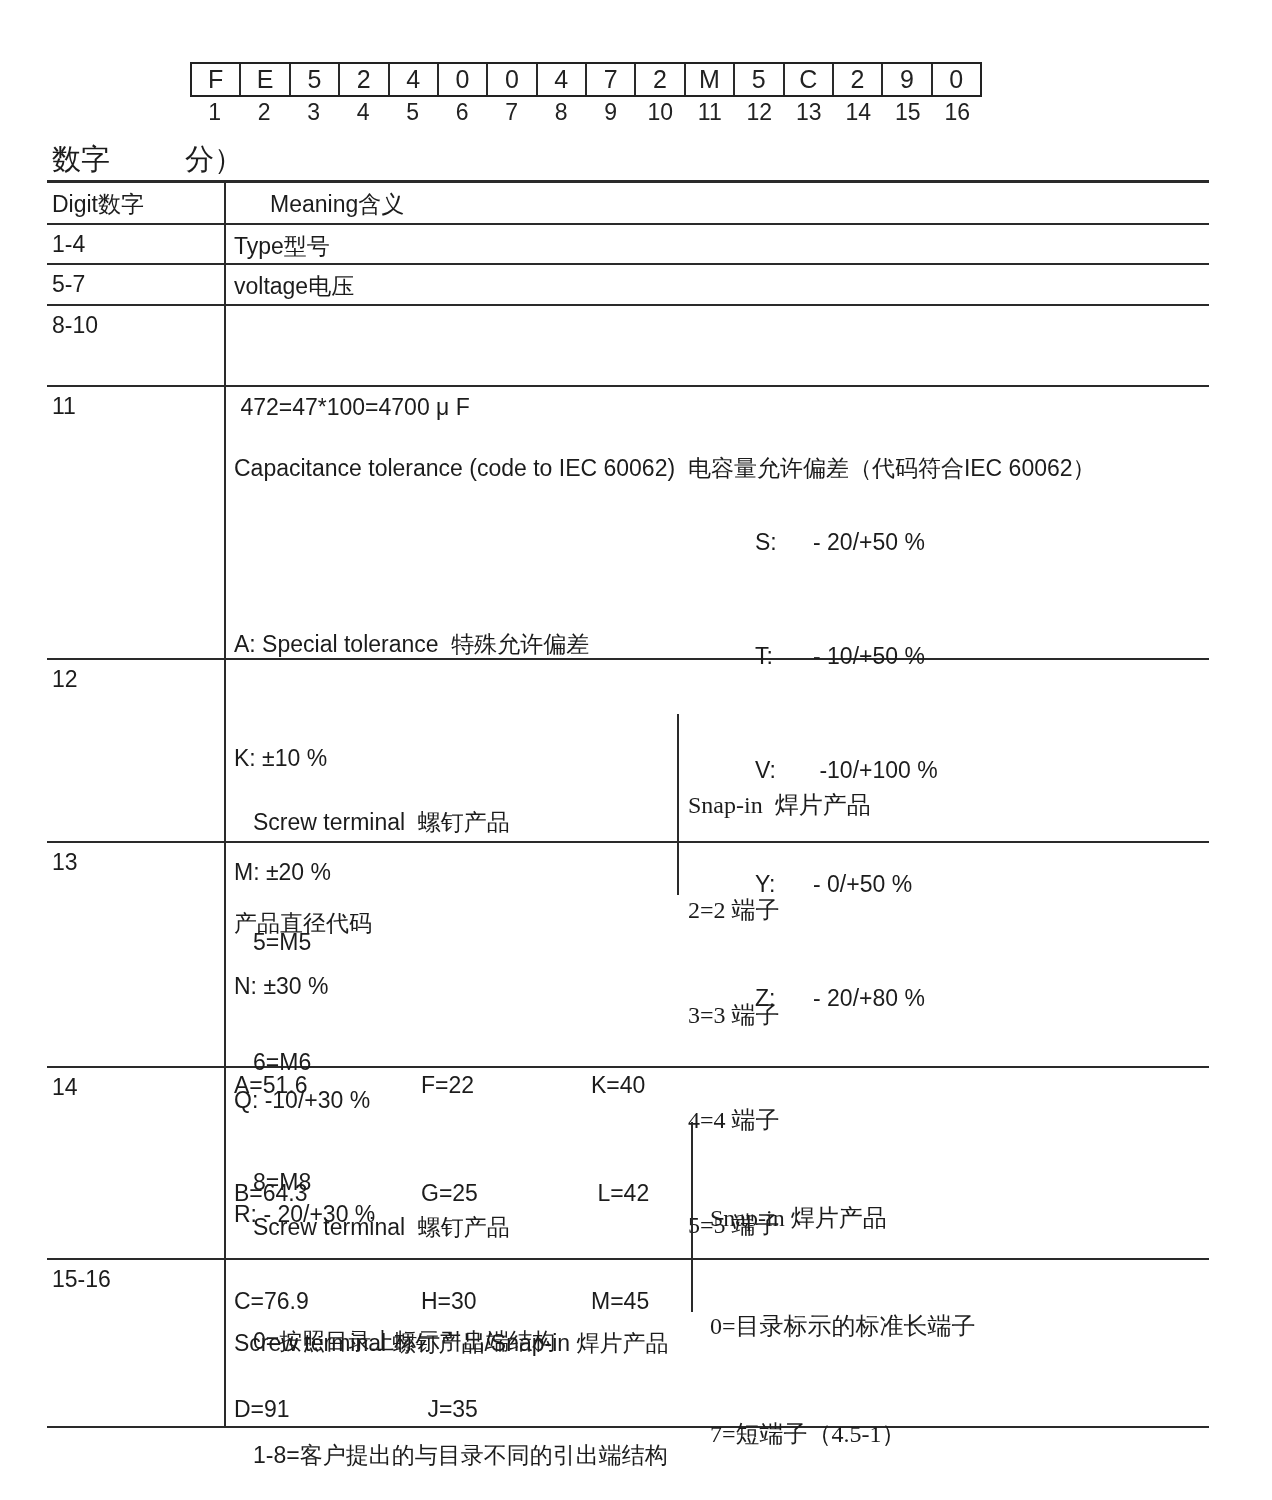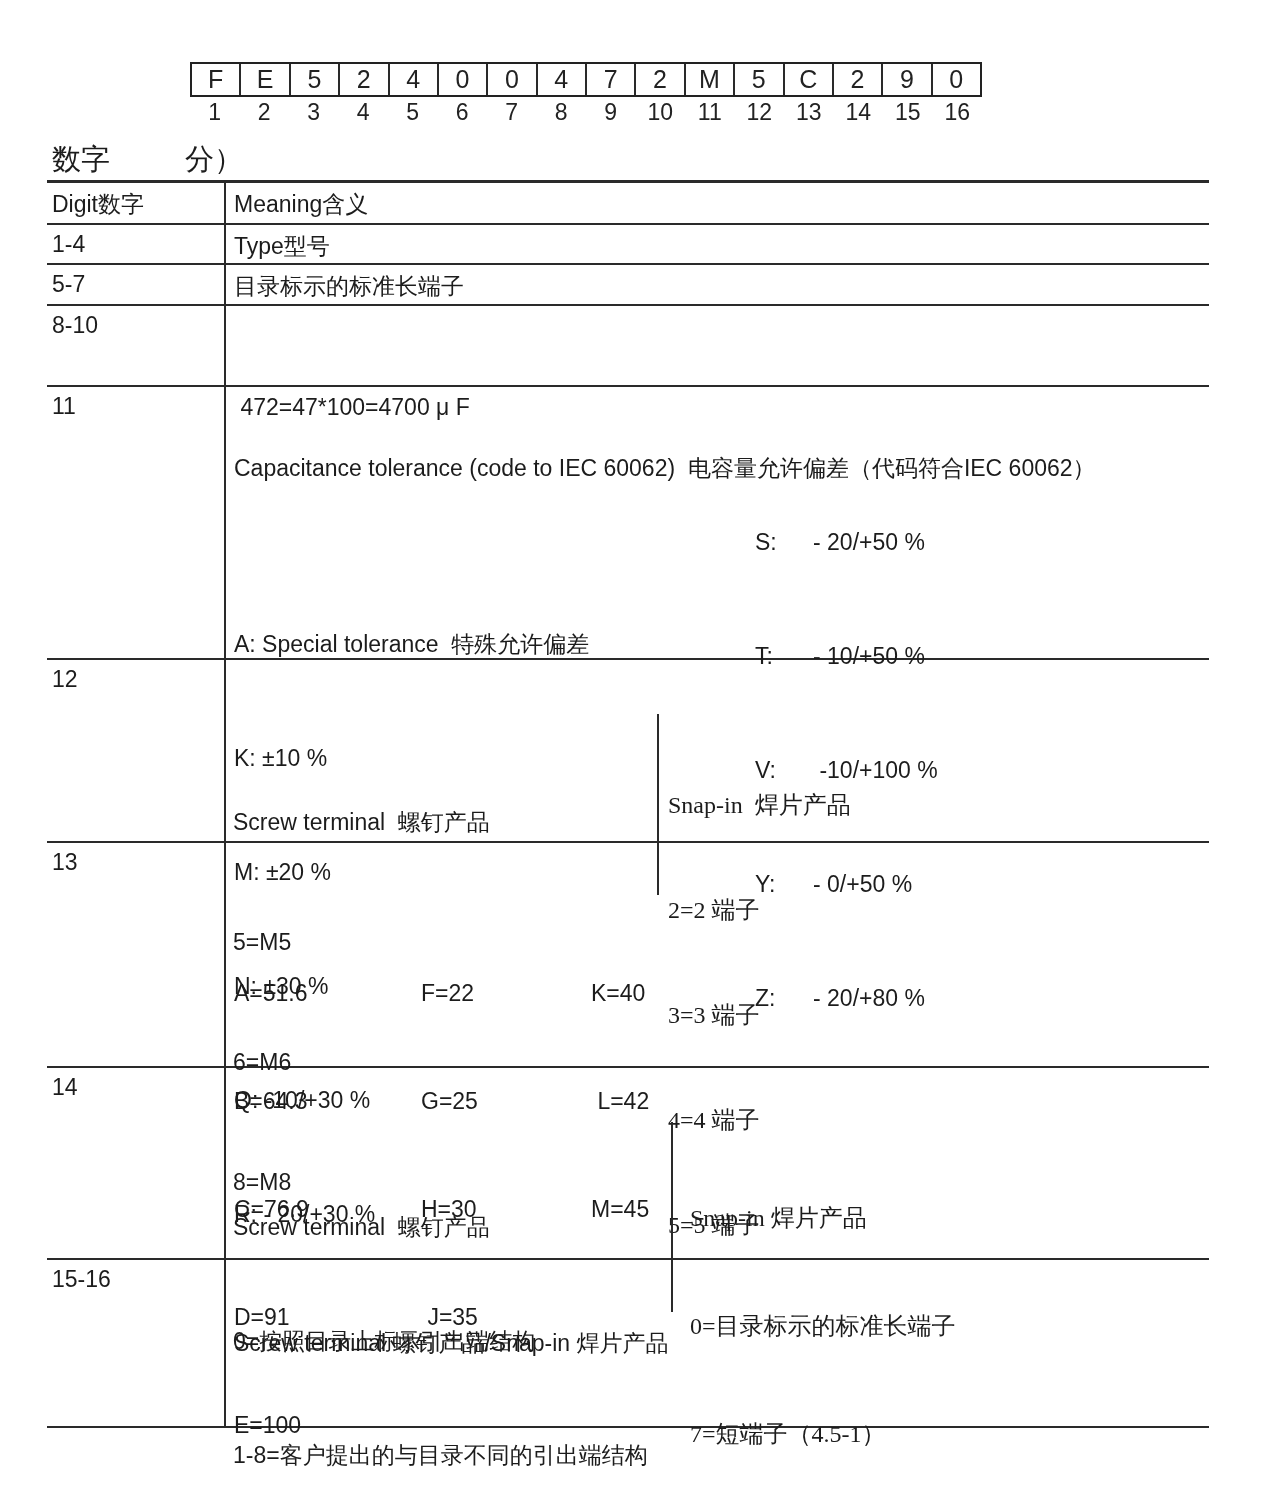--- a/index.html
+++ b/index.html
@@ -33,21 +33,21 @@
   .two-line{line-height:38px;}
 
   
   .r11-title{padding-top:6px;line-height:30px;margin-bottom:12px;}
   .r11-left{line-height:38px;}
   .r11-right{position:absolute;left:529px;top:60px;line-height:38px;}
   .tol-item{display:flex;}
   .tol-code{width:58px;}
 
   
-  .split{display:flex;height:100%;}
+  .split{display:flex;height:100%;padding-left:20px;}
   .sub{box-sizing:border-box;height:100%;}
   .sub-right{border-left:2px solid #2a2a2a;}
   .r12-left{width:431px;padding:8px 0 0 7px;line-height:40px;}
   .r12-right{flex:1;padding:4px 0 0 9px;line-height:35px;font-size:24px;}
   .r14-left{width:445px;padding:10px 0 0 7px;line-height:38px;}
   .r14-right{flex:1;padding:6px 0 0 17px;line-height:36px;font-size:24px;}
 
   
   .r13-title{padding-top:4px;line-height:34px;}
   .r13-cols{display:flex;line-height:36px;}
@@ -102,33 +102,33 @@
     <div class="poscell">16</div>
   </div>
 
   <div class="caption">
     <span>数字</span>
     <span class="cap-right">分）</span>
   </div>
 
   <div class="dtable">
 
-    <div class="trow" style="height:42px;">
+    <div class="trow" style="height:42px;gap:36px;">
       <div class="dcell">Digit数字</div>
       <div class="mcell">Meaning含义</div>
     </div>
 
     <div class="trow" style="height:40px;">
       <div class="dcell">1-4</div>
       <div class="mcell">Type型号</div>
     </div>
 
     <div class="trow" style="height:41px;">
       <div class="dcell">5-7</div>
-      <div class="mcell">目录标示的标准长端子</div>
+      <div class="mcell">voltage电压</div>
     </div>
 
     <div class="trow" style="height:81px;">
       <div class="dcell">8-10</div>
       <div class="mcell two-line">
         <div> 472=47*100=4700 μ F</div>
       </div>
     </div>
 
     <div class="trow" style="height:273px;">
@@ -185,20 +185,21 @@
             <div>4=4 端子</div>
             <div>5=5 端子</div>
           </div>
         </div>
       </div>
     </div>
 
     <div class="trow" style="height:225px;">
       <div class="dcell">13</div>
       <div class="mcell">
+        <div class="r13-title serif">产品直径代码</div>
         <div class="r13-cols">
           <div class="r13-c1">
             <div>A=51.6</div>
             <div>B=64.3</div>
             <div>C=76.9</div>
             <div>D=91</div>
             <div>E=100</div>
           </div>
           <div class="r13-c2">
             <div>F=22</div>

